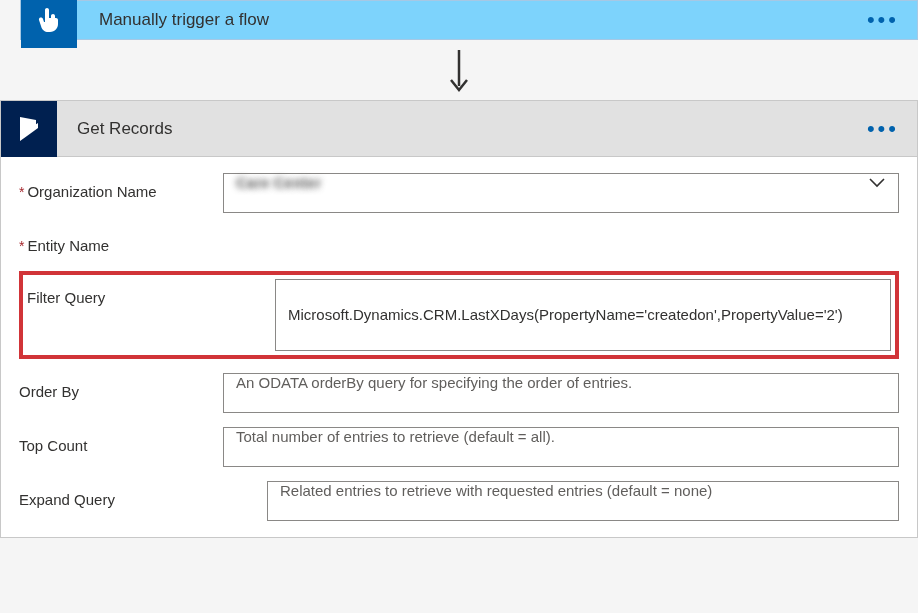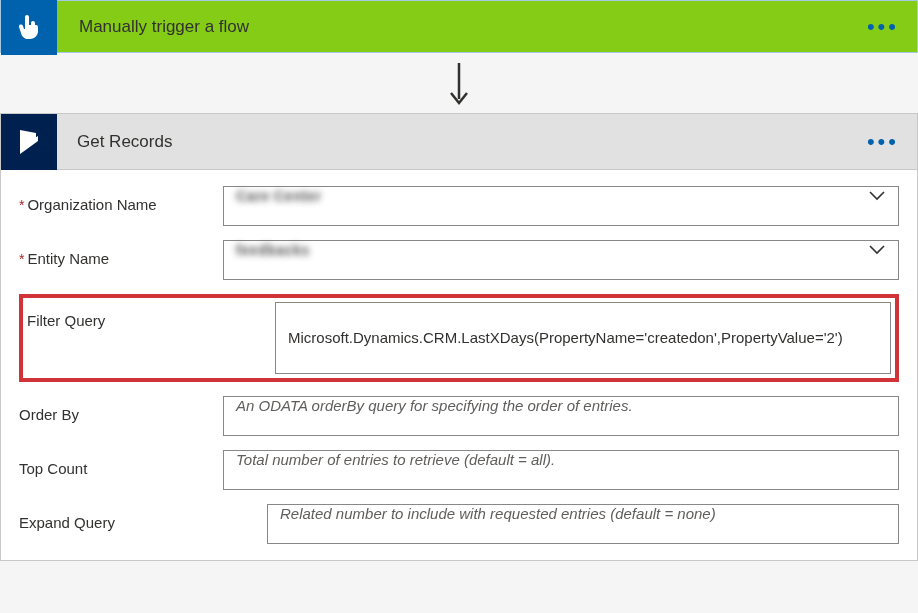--- a/index.html
+++ b/index.html
@@ -5,26 +5,27 @@
     * { box-sizing: border-box; margin: 0; padding: 0; }
     body {
       font-family: "Segoe UI", -apple-system, sans-serif;
       font-size: 14px;
       background: #f5f5f5;
       padding: 0;
       width: 918px;
       color: #323130;
     }
     .trigger-card {
-      background: #84cc16;
+      background: #7dd3fc;
       border: 1px solid #a6c8e4;
       display: flex;
       align-items: center;
-      height: 53px;
+      height: 40px;
       position: relative;
+      margin-left: 20px;
     }
     .trigger-icon-box {
       width: 56px;
       height: 56px;
       background: #0062ad;
       display: flex;
       align-items: center;
       justify-content: center;
       flex-shrink: 0;
     }
@@ -112,21 +113,21 @@
       padding: 0 12px;
       font-size: 15px;
       position: relative;
     }
     .input-box.multiline {
       align-items: center;
       padding: 10px 12px;
       min-height: 72px;
       line-height: 1.7;
     }
-    .input-box.placeholder { color: #605e5c; font-style: italic; }
+    .input-box.placeholder { color: #605e5c; }
     .chevron {
       margin-left: auto;
     }
     .highlight-frame {
       border: 4px solid #d13438;
       padding: 4px;
       margin: 0 0 14px 0;
     }
     .highlight-frame .field-row { margin-bottom: 0; }
     .blurred-text {
@@ -196,30 +197,20 @@
           </span>
         </div>
       </div>
     </div>
 
     <div class="field-row">
       <div class="field-label">
         <span class="req-mark">*</span>
         <span>Entity Name</span>
       </div>
-      <div class="field-control">
-        <div class="input-box">
-          <span class="blurred-text">feedbacks</span>
-          <span class="chevron">
-            <svg width="18" height="12" viewBox="0 0 18 12">
-                <path d="M2 3 L9 10 L16 3" fill="none" stroke="#323130" stroke-width="1.6"></path>
-              </svg>
-          </span>
-        </div>
-      </div>
     </div>
 
     <div class="highlight-frame">
       <div class="field-row">
         <div class="field-label">
           <span>Filter Query</span>
         </div>
         <div class="field-control">
           <div class="input-box multiline">
             <span style="word-break:break-all;">Microsoft.Dynamics.CRM.LastXDays(PropertyName='createdon',PropertyValue='2')</span>
@@ -249,20 +240,20 @@
         </div>
       </div>
     </div>
 
     <div class="field-row">
       <div class="field-label">
         <span>Expand Query</span>
       </div>
       <div class="field-control">
         <div class="input-box placeholder">
-          <span>Related number to include with requested entries (default = none)</span>
+          <span>Related entries to retrieve with requested entries (default = none)</span>
         </div>
       </div>
     </div>
 
 
   </div>
 </div>
 
 </body></html>

